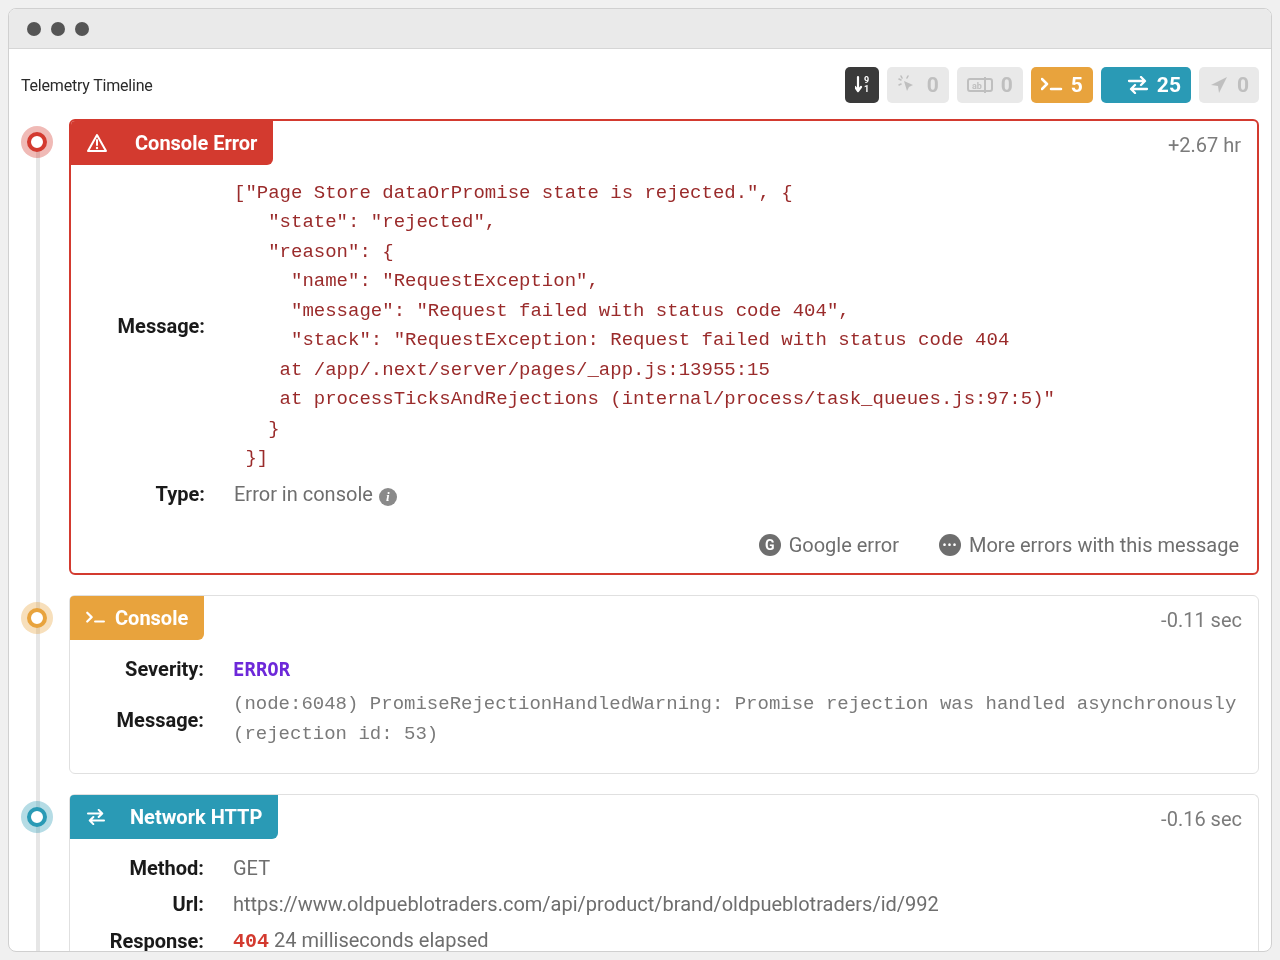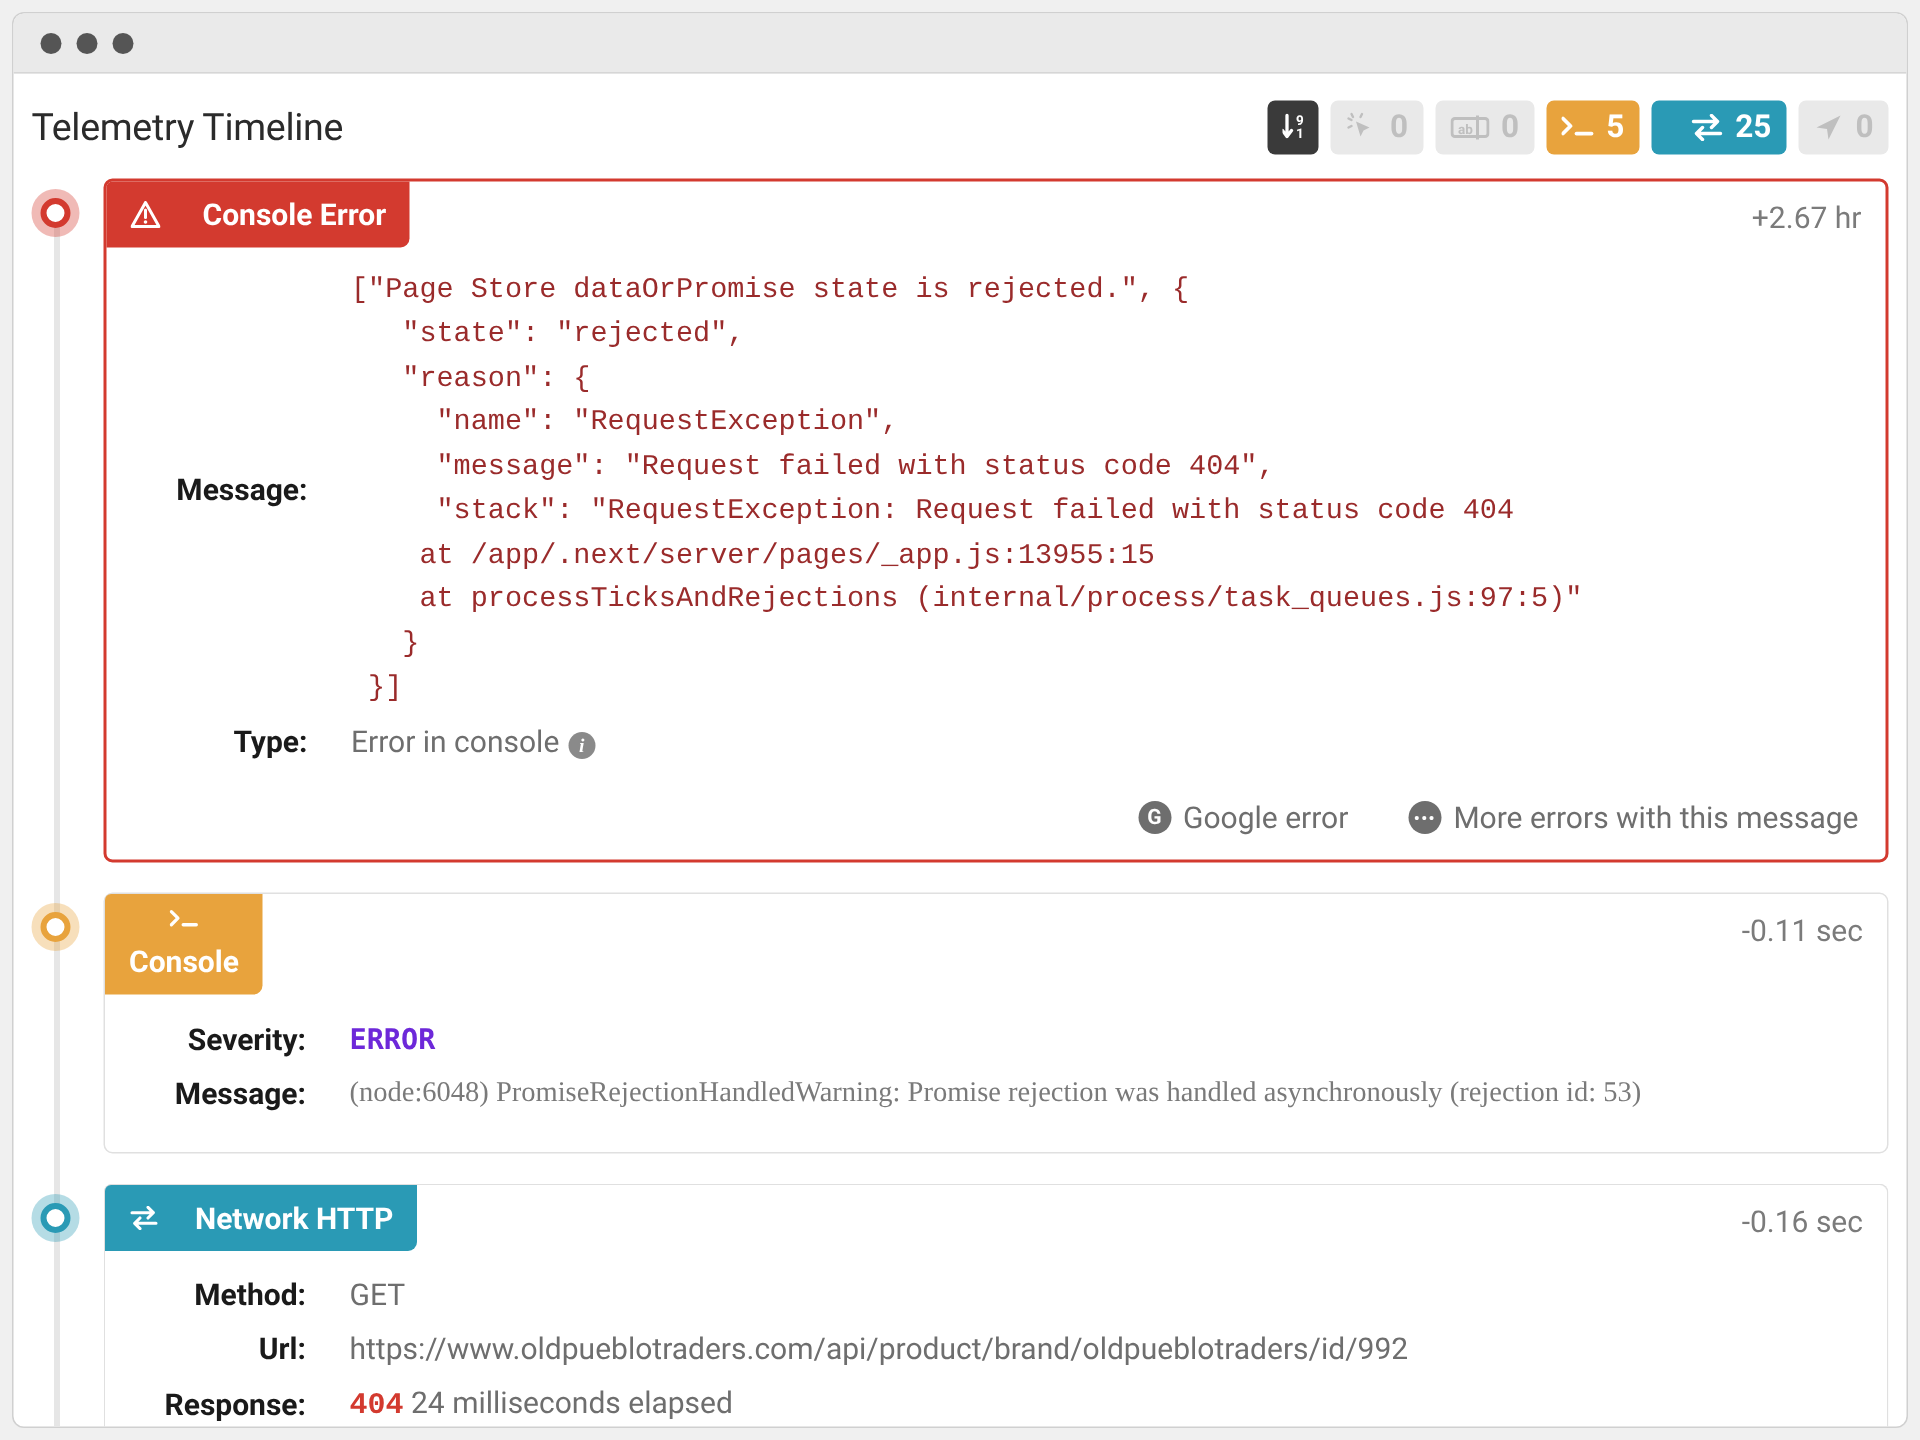--- a/index.html
+++ b/index.html
@@ -33,21 +33,21 @@
 .content {
   padding: 18px 12px 0 12px;
 }
 .header-row {
   display: flex;
   align-items: center;
   justify-content: space-between;
   padding: 0 0 16px 0;
 }
 .page-title {
-  font-size: 25px;
+  font-size: 16px;
   font-weight: 400;
   color: #2b2b2b;
   letter-spacing: -0.2px;
 }
 .filter-badges {
   display: flex;
   gap: 8px;
 }
 .badge {
   display: inline-flex;
@@ -114,21 +114,21 @@
   align-items: center;
   gap: 9px;
   color: #fff;
   font-weight: 700;
   font-size: 20px;
   padding: 10px 16px;
   border-top-left-radius: 4px;
   border-bottom-right-radius: 6px;
 }
 .card-tag.red { background: #d33a2f; gap: 28px; }
-.card-tag.yellow { background: #e8a33d; flex-direction: column; }
+.card-tag.yellow { background: #e8a33d; }
 .card-tag.teal { background: #2a9ab5; gap: 24px; }
 .card-timestamp {
   position: absolute;
   right: 16px;
   top: 12px;
   color: #7b7b7b;
   font-size: 20px;
 }
 .card-body {
   padding: 14px 18px 18px 18px;
@@ -160,21 +160,21 @@
   color: #9a2b2b;
   line-height: 1.55;
 }
 .severity-error {
   color: #6d28d9;
   font-weight: 700;
   font-family: "SFMono-Regular", Consolas, monospace;
   font-size: 19px;
 }
 .mono-grey {
-  font-family: Liberation Serif, serif;
+  font-family: Liberation Mono, monospace;
   color: #7a7a7a;
   font-size: 19px;
   line-height: 1.55;
 }
 .response-code { color: #d33a2f; font-weight: 700; font-family: Liberation Mono, monospace; }
 .card-actions {
   display: flex;
   justify-content: flex-end;
   gap: 40px;
   padding: 0 18px 16px 0;

